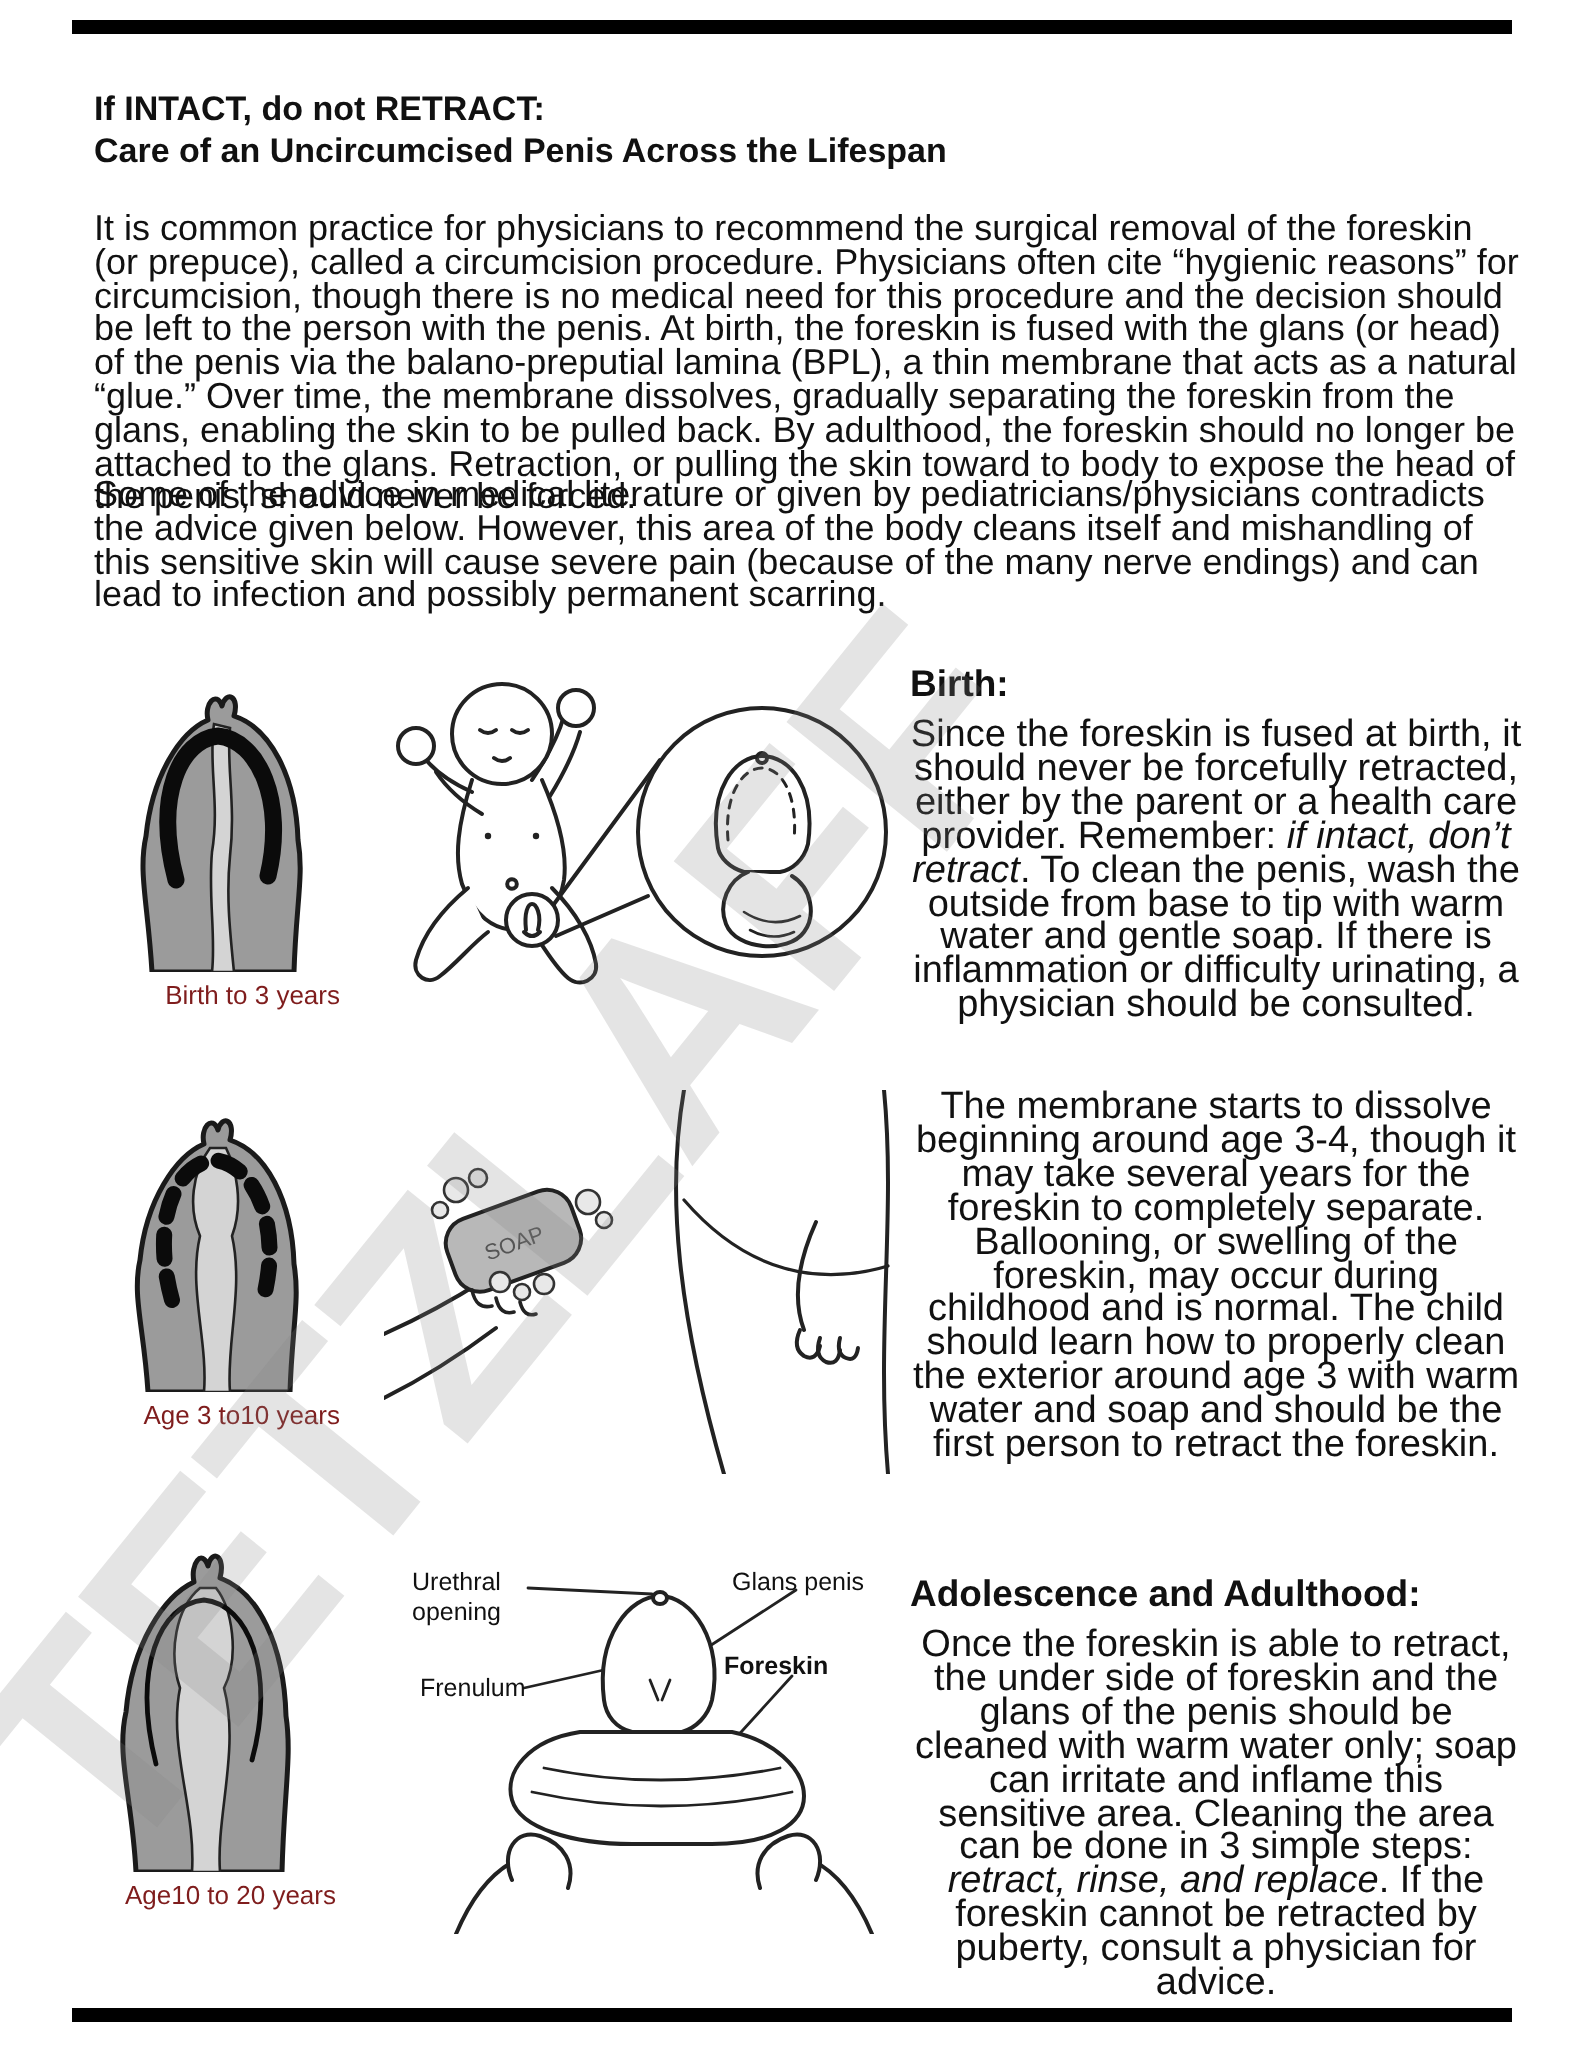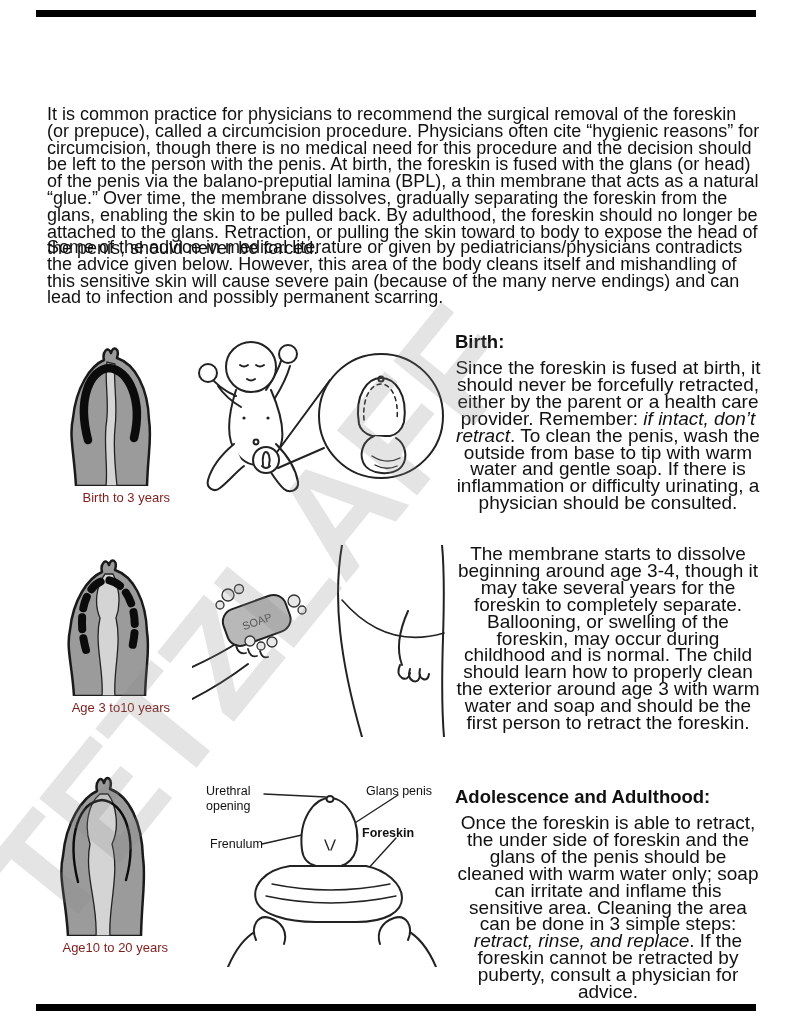--- a/index.html
+++ b/index.html
@@ -41,20 +41,24 @@
   .lbl-foreskin{left:164px;top:44px;width:70px;font-weight:bold;}
   .lbl-frenulum{left:12px;top:55px;width:66px;}
 </style>
 </head>
 <body>
 
 <div class="page">
 
   <div class="rule top"></div>
 
+  <div class="title">
+    <div>If INTACT, do not RETRACT:</div>
+    <div>Care of an Uncircumcised Penis Across the Lifespan</div>
+  </div>
 
   <p class="intro p1">It is common practice for physicians to recommend the surgical removal of the foreskin (or prepuce), called a circumcision procedure. Physicians often cite “hygienic reasons” for circumcision, though there is no medical need for this procedure and the decision should be left to the person with the penis. At birth, the foreskin is fused with the glans (or head) of the penis via the balano-preputial lamina (BPL), a thin membrane that acts as a natural “glue.” Over time, the membrane dissolves, gradually separating the foreskin from the glans, enabling the skin to be pulled back. By adulthood, the foreskin should no longer be attached to the glans. Retraction, or pulling the skin toward to body to expose the head of the penis, should never be forced.</p>
   <p class="intro p2">Some of the advice in medical literature or given by pediatricians/physicians contradicts the advice given below. However, this area of the body cleans itself and mishandling of this sensitive skin will cause severe pain (because of the many nerve endings) and can lead to infection and possibly permanent scarring.</p>
 
   <div class="watermark">TETZLAFF</div>
 
   <div class="fig f1l">
     <svg width="118" height="146" viewBox="0 0 118 146">
       <path d="M24 146 C22 112 17 96 21 78 C24 48 38 26 52 20 C50 12 56 5 59 13 C61 5 68 8 65 18 C83 24 96 48 97 80 C100 98 96 112 95 146 Z" fill="#9b9b9b" stroke="#1a1a1a" stroke-width="2.5" stroke-linejoin="round"></path>
       <path d="M55 22 C52 42 58 62 54 86 C52 108 56 128 54 146 L65 146 C63 126 61 108 63 88 C66 62 61 42 63 24 Z" fill="#d4d4d4" stroke="#222" stroke-width="1.3"></path>

